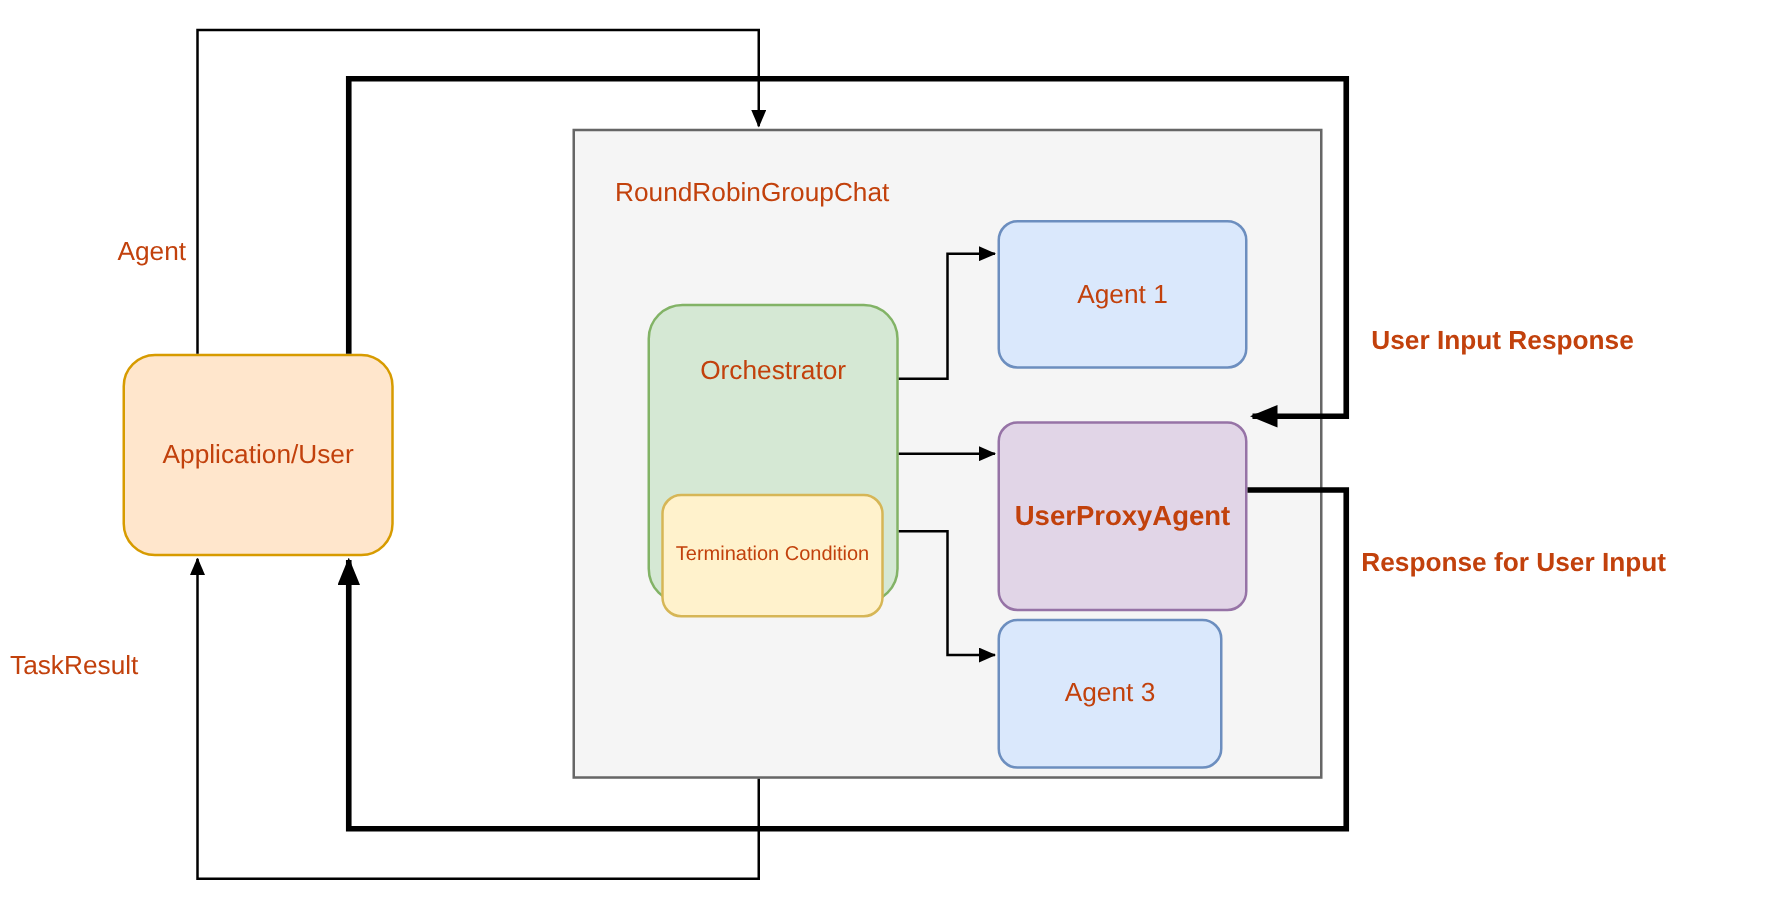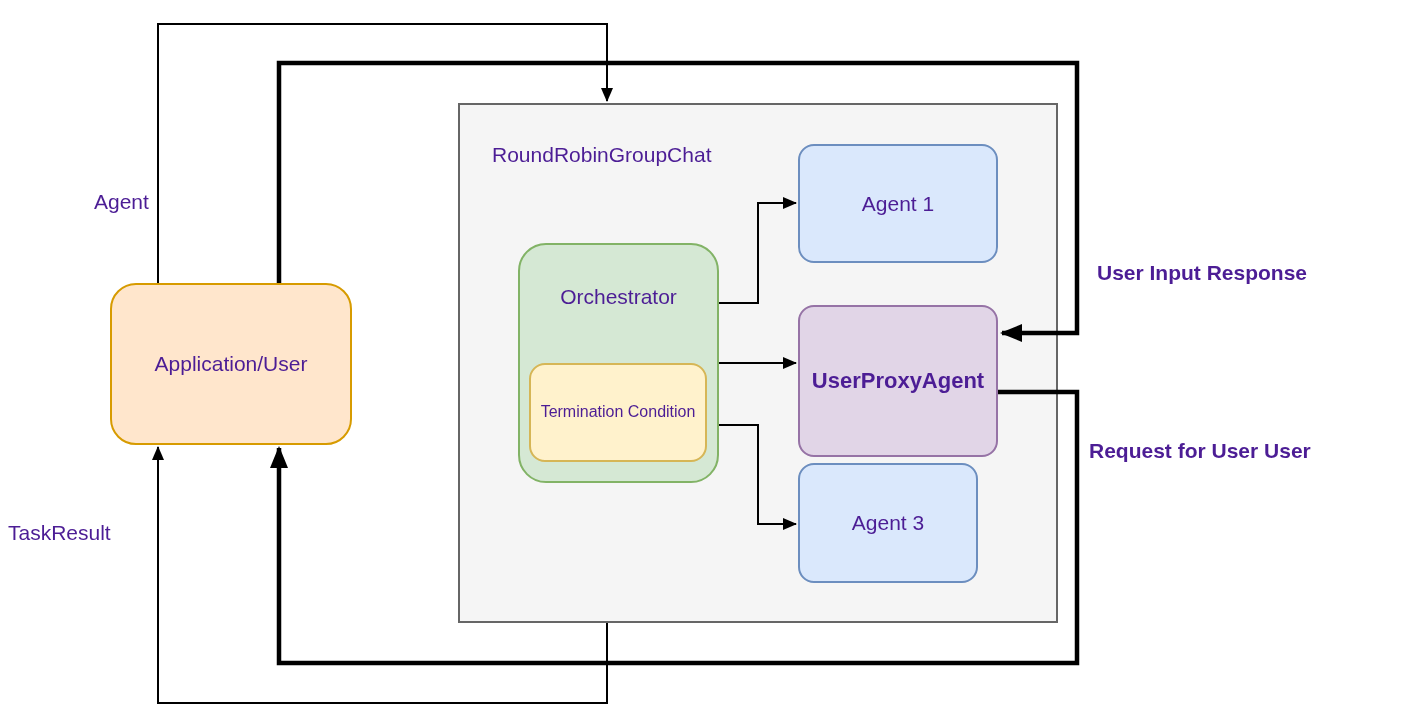--- a/index.html
+++ b/index.html
@@ -6,21 +6,21 @@
     margin: 0;
     padding: 0;
     background: #ffffff;
   }
   .canvas {
     position: relative;
     width: 1418px;
     height: 724px;
     background: #ffffff;
     font-family: "Liberation Sans", "DejaVu Sans", sans-serif;
-    color: #4c1d95;
+    color: #c2410c;
     overflow: hidden;
   }
   .node {
     position: absolute;
     box-sizing: border-box;
     border: 2px solid #000;
     display: flex;
     align-items: center;
     justify-content: center;
     text-align: center;
@@ -34,21 +34,21 @@
     background: #f5f5f5;
   }
   .group-title {
     position: absolute;
     left: 32px;
     top: 38px;
     font-size: 21px;
     white-space: nowrap;
   }
   .node.rounded-lg { border-radius: 28px; }
-  .node.rounded-md { border-radius: 16px; }
+  .node.rounded-md { border-radius: 16px; margin-top: 32px; }
   .node.rounded-app { border-radius: 26px; }
   .node .toplabel {
     position: absolute;
     top: 38px;
     left: 0;
     width: 100%;
     text-align: center;
   }
   .bold { font-weight: bold; }
   .edge-label {
@@ -94,21 +94,21 @@
   </div>
 
   <div class="node rounded-md bold" style="left: 798px; top: 305px; width: 200px; height: 152px; font-size: 22px; background: rgb(225, 213, 231); border-color: rgb(150, 115, 166);">
     <span>UserProxyAgent</span>
   </div>
 
   <div class="node rounded-md" style="left: 798px; top: 463px; width: 180px; height: 120px; background: rgb(218, 232, 252); border-color: rgb(108, 142, 191);">
     <span>Agent 3</span>
   </div>
 
-  <div class="node rounded-app" style="left: 98px; top: 283px; width: 242px; height: 162px; background: rgb(255, 230, 204); border-color: rgb(215, 155, 0); margin-left: 12px;">
+  <div class="node rounded-app" style="left: 98px; top: 283px; width: 217px; height: 162px; background: rgb(255, 230, 204); border-color: rgb(215, 155, 0);">
     <span>Application/User</span>
   </div>
 
   <svg class="edges" xmlns="http://www.w3.org/2000/svg">
     <defs>
       <marker id="arrow-thin" markerUnits="userSpaceOnUse" markerWidth="14" markerHeight="12" refX="13" refY="6" orient="auto">
         <path d="M0,0 L14,6 L0,12 Z" fill="#000" style="fill: rgb(0, 0, 0);"></path>
       </marker>
       <marker id="arrow-thick" markerUnits="userSpaceOnUse" markerWidth="22" markerHeight="18" refX="20" refY="9" orient="auto">
         <path d="M0,0 L22,9 L0,18 Z" fill="#000" style="fill: rgb(0, 0, 0);"></path>
@@ -129,15 +129,15 @@
 
     <polyline class="thin" points="719,425 758,425 758,524 796,524" marker-end="url(#arrow-thin)" style="stroke: rgb(0, 0, 0);"></polyline>
   </svg>
 
   <div class="edge-label" style="left:94px; top:190px;">Agent</div>
 
   <div class="edge-label" style="left:8px; top:521px;">TaskResult</div>
 
   <div class="edge-label bold" style="left:1097px; top:261px;">User Input Response</div>
 
-  <div class="edge-label bold" style="left:1089px; top:439px;">Request for User User</div>
+  <div class="edge-label bold" style="left:1089px; top:439px;">Response for User Input</div>
 
 </div>
 
 </body></html>

